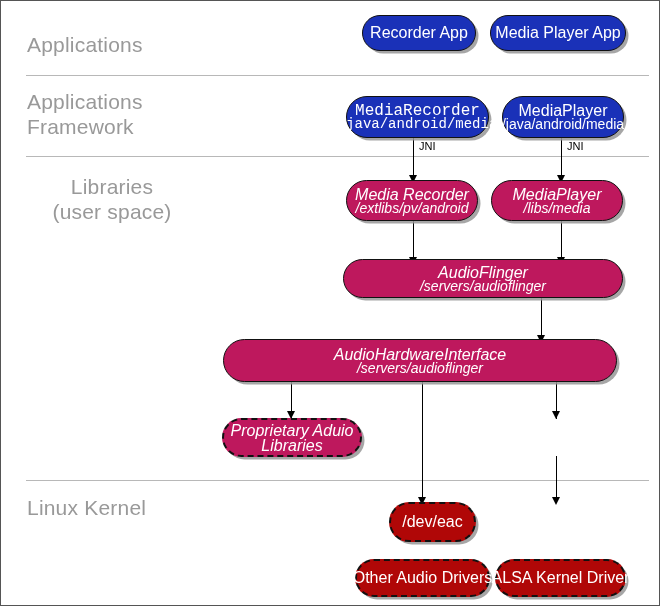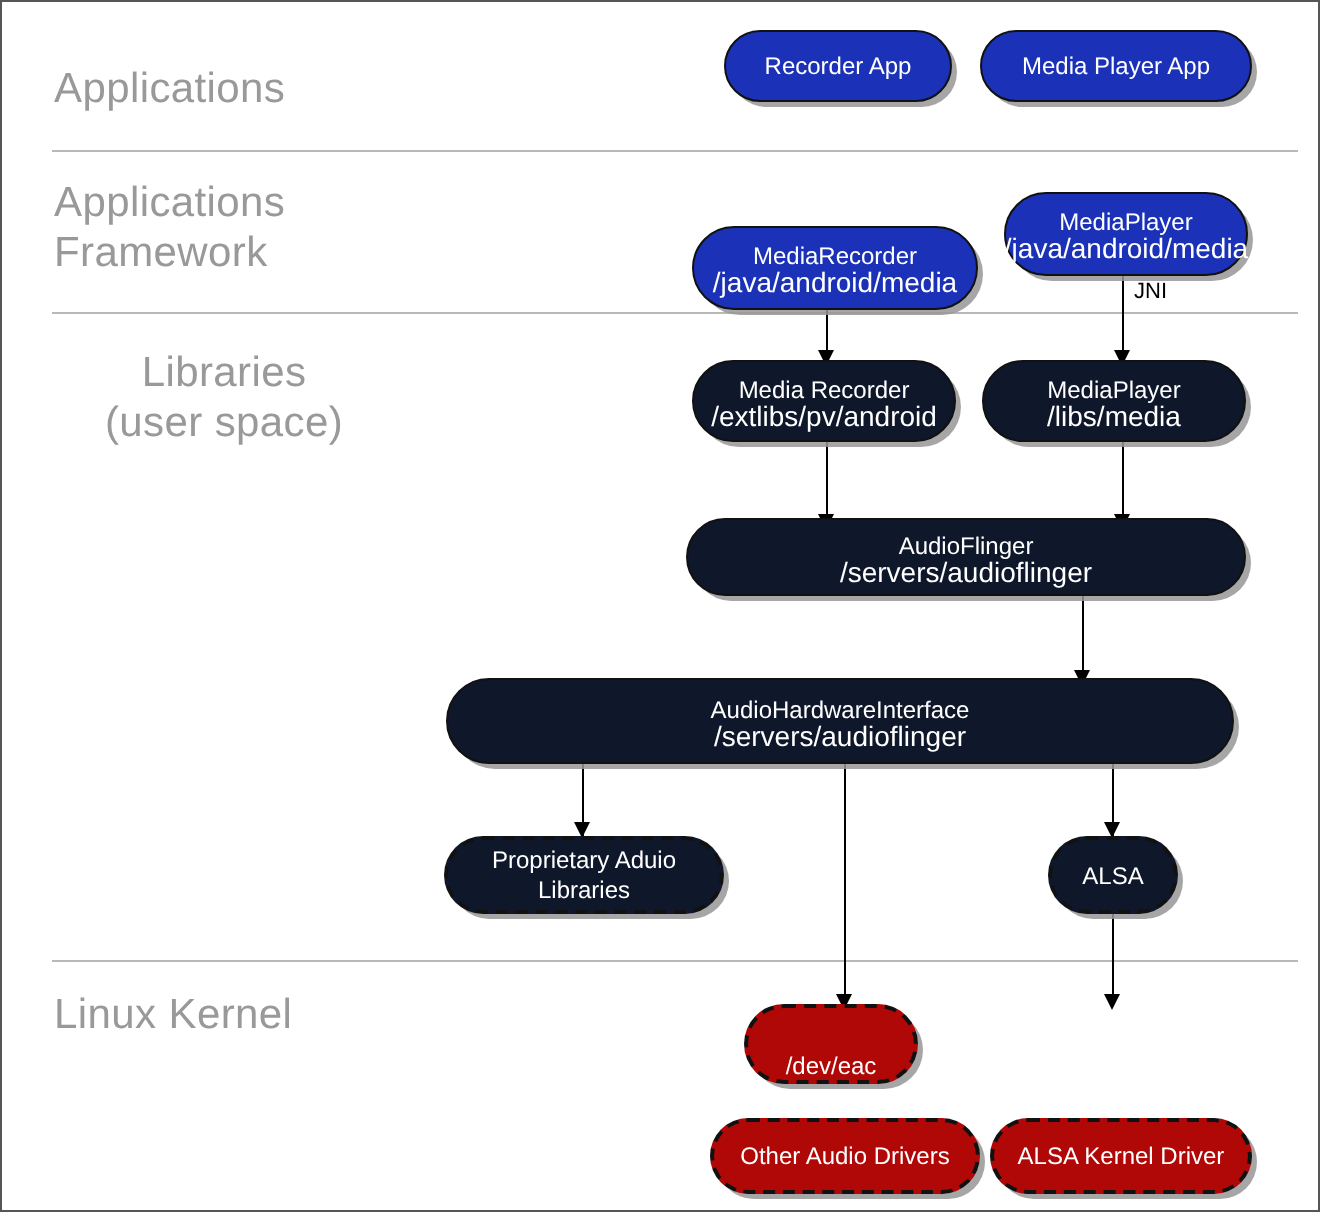--- a/index.html
+++ b/index.html
@@ -45,31 +45,31 @@
     align-items: center;
     justify-content: center;
     color: #ffffff;
     text-align: center;
     border-radius: 999px;
     border: 1.5px solid #111111;
     box-shadow: 3px 3px 0 -0.5px rgba(150,150,150,0.85);
     z-index: 3;
   }
   .node .title {
-    font-size: 12px;
+    font-size: 16px;
     line-height: 14px;
     white-space: nowrap;
   }
   .node .sub {
     font-size: 14px;
     line-height: 12px;
     white-space: nowrap;
   }
   .node.blue  { background: #1a31b8; }
-  .node.green { background: #0f172a; }
+  .node.green { background: #be185d; font-style: italic; }
   .node.red   { background: #b00707; }
   .node.dashed { border-style: dashed; border-width: 2px; border-color: #111111; }
   .node.wrap .title { white-space: normal; line-height: 15px; }
 
   
   .edge {
     position: absolute;
     background: #000000;
     z-index: 1;
   }
@@ -140,21 +140,21 @@
   <div class="arrow-head" style="left:551px; top:496px;"></div>
 
   <div class="node blue" style="left:361px; top:14px; width:114px; height:36px;">
     <span class="title">Recorder App</span>
   </div>
 
   <div class="node blue" style="left:489px; top:14px; width:136px; height:36px;">
     <span class="title">Media Player App</span>
   </div>
 
-  <div class="node blue" style="left:345px; top:112px; width:143px; height:42px;">
+  <div class="node blue" style="left:345px; top:95px; width:143px; height:42px;font-family:Liberation Mono, monospace;">
     <span class="title">MediaRecorder</span>
     <span class="sub">/java/android/media</span>
   </div>
 
   <div class="node blue" style="left:501px; top:95px; width:122px; height:42px;">
     <span class="title">MediaPlayer</span>
     <span class="sub">/java/android/media</span>
   </div>
 
   <div class="node green" style="left:345px; top:179px; width:132px; height:41px;">
@@ -174,25 +174,22 @@
 
   <div class="node green" style="left:222px; top:338px; width:394px; height:43px;">
     <span class="title">AudioHardwareInterface</span>
     <span class="sub">/servers/audioflinger</span>
   </div>
 
   <div class="node green dashed wrap" style="left:221px; top:417px; width:140px; height:39px;">
     <span class="title">Proprietary Aduio Libraries</span>
   </div>
 
-  <div class="node green dashed" style="left:523px; top:417px; width:65px; height:39px;">
-    <span class="title">ALSA</span>
-  </div>
-
-  <div class="node red dashed" style="left:371px; top:501px; width:87px; height:40px;justify-content:flex-end;">
+
+  <div class="node red dashed" style="left:388px; top:501px; width:87px; height:40px;">
     <span class="title">/dev/eac</span>
   </div>
 
 
   <div class="node red dashed" style="left:354px; top:558px; width:135px; height:38px;">
     <span class="title">Other Audio Drivers</span>
   </div>
 
   <div class="node red dashed" style="left:494px; top:558px; width:131px; height:38px;">
     <span class="title">ALSA Kernel Driver</span>

